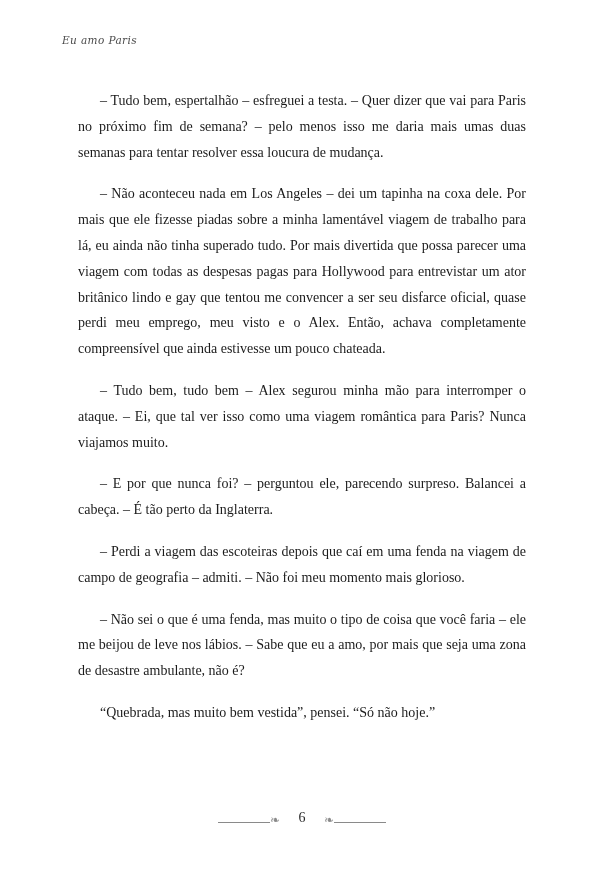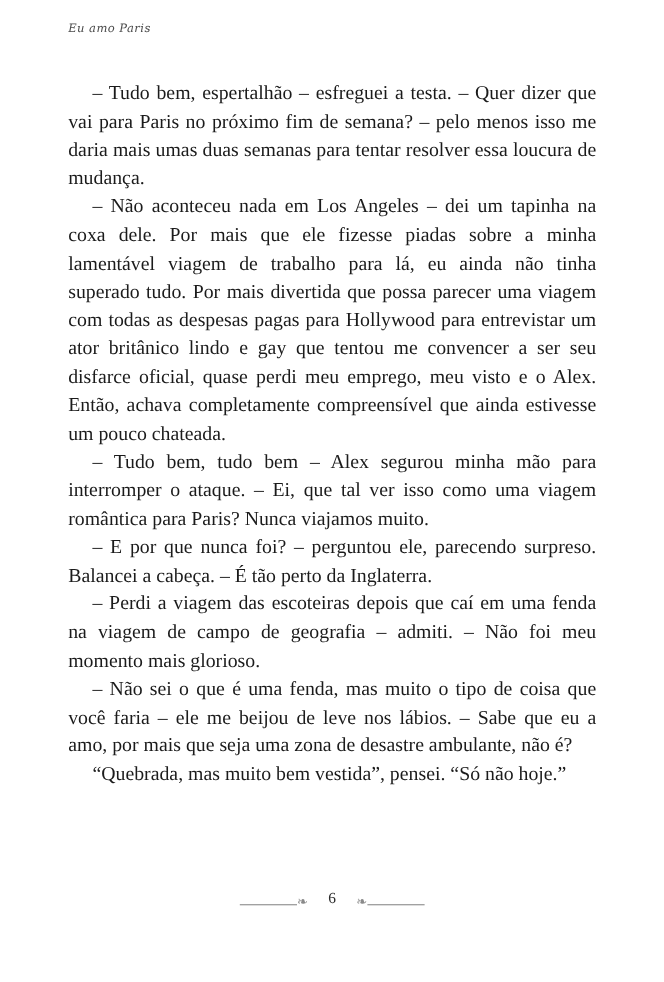--- a/index.html
+++ b/index.html
@@ -15,37 +15,37 @@
     overflow: hidden;
   }
   .page {
     position: relative;
     width: 604px;
     height: 893px;
     box-sizing: border-box;
   }
   .running-head {
     position: absolute;
-    top: 20px;
+    top: 34px;
     left: 62px;
     font-family: "DejaVu Serif", serif;
     font-size: 10.5px;
     font-style: italic;
     letter-spacing: 0.4px;
     color: #4a4a4a;
   }
   .body-text {
     position: absolute;
     top: 72px;
     left: 62px;
     width: 480px;
   }
   .body-text p {
-    margin: 0;
-    font-size: 18px;
+    margin: 16px;
+    font-size: 14px;
     line-height: 25.8px;
     text-align: justify;
     text-indent: 22px;
     text-justify: inter-word;
     hyphens: auto;
     -webkit-hyphens: auto;
   }
   .footer {
     position: absolute;
     left: 0;

